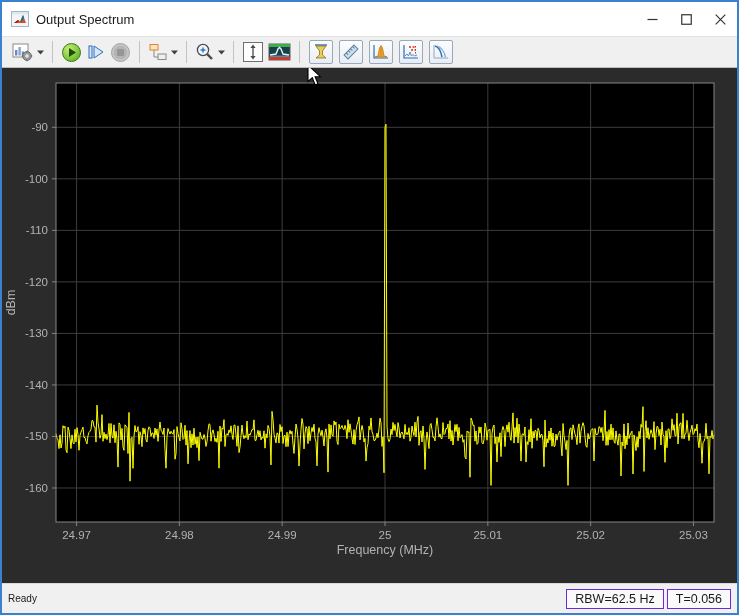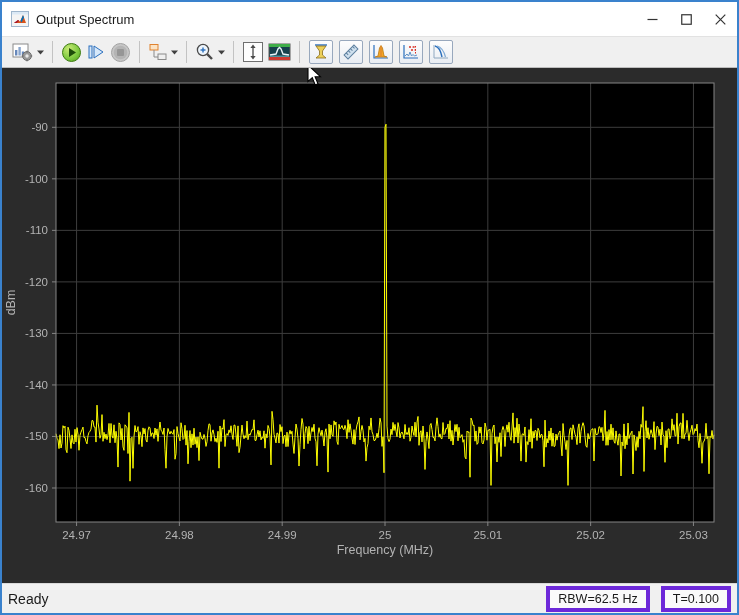--- a/index.html
+++ b/index.html
@@ -50,25 +50,25 @@
   
   .plot-region { position:relative; flex:1 1 auto; background:#2b2b2b; overflow:hidden; }
   .plot-region svg.plot { position:absolute; left:0; top:0; }
   .mouse-cursor { position:absolute; left:305px; top:-5px; z-index:10; pointer-events:none; }
 
   
   .statusbar {
     height:30px; background:#f0f0f0; border-top:1px solid #d9d9d9;
     display:flex; align-items:center; padding:0 6px; flex:0 0 auto;
   }
-  .status-text { font-size:14px; color:#1a1a1a; }
+  .status-text { font-size:10px; color:#1a1a1a; }
   .status-right { margin-left:auto; display:flex; align-items:center; }
   .status-box {
     font-size:12.5px; color:#1a1a1a; background:#fafafa;
-    border:4px solid #6d28d9; padding:2px 8px; margin-left:11px; white-space:nowrap;
+    border:1px solid #6d28d9; padding:2px 8px; margin-left:3px; white-space:nowrap;
   }
 </style>
 </head>
 <body>
 
 <div class="window">
 
   <div class="titlebar">
     <svg class="app-icon" viewBox="0 0 18 16">
       <rect x="0.5" y="0.5" width="17" height="15" fill="#f4f4f4" stroke="#9fb6cc"></rect>
@@ -309,17 +309,17 @@
       </svg>
     <svg class="mouse-cursor" width="16" height="23" viewBox="0 0 16 23" style="top: -4px;">
       <polygon points="1,1 1,17.5 5.3,13.7 8.2,21 11,19.8 8.1,12.7 13.4,12.7" fill="#ffffff" stroke="#000000" stroke-width="1.1"></polygon>
     </svg>
   </div>
 
   <div class="statusbar">
     <span class="status-text">Ready</span>
     <div class="status-right">
       <span class="status-box">RBW=62.5 Hz</span>
-      <span class="status-box">T=0.100</span>
+      <span class="status-box">T=0.056</span>
     </div>
   </div>
 
 </div>
 
 </body></html>

